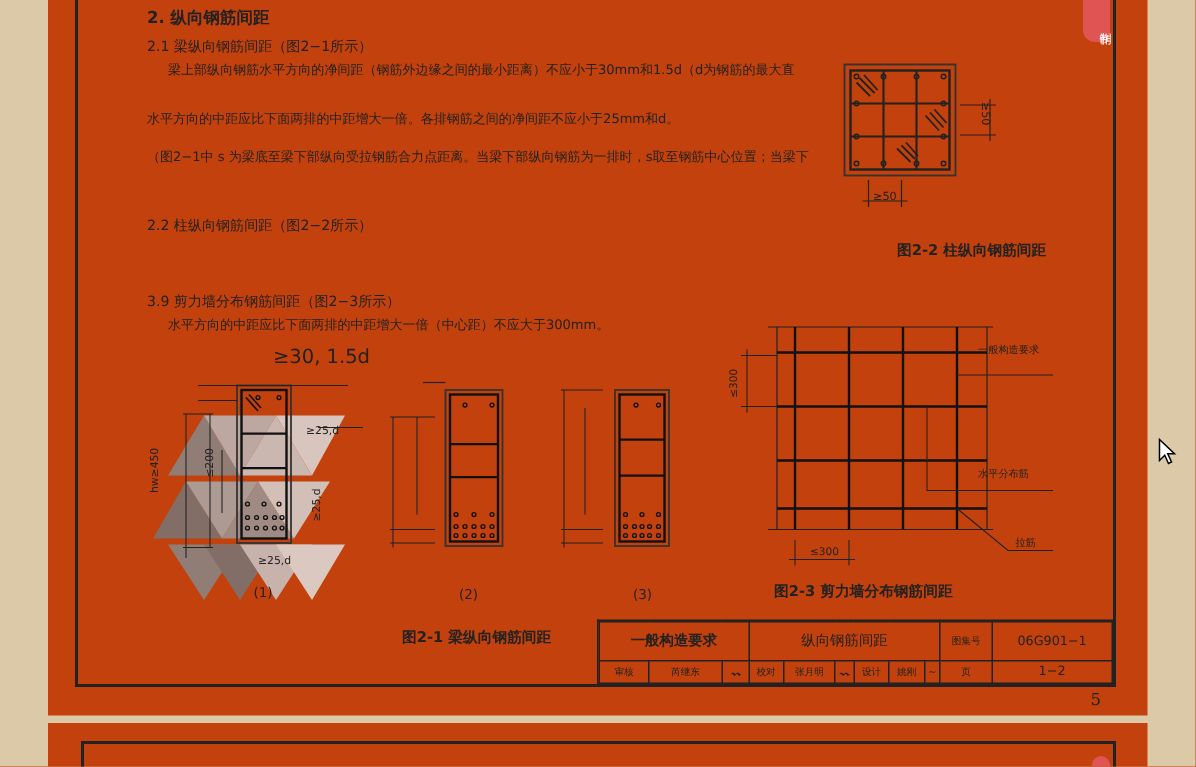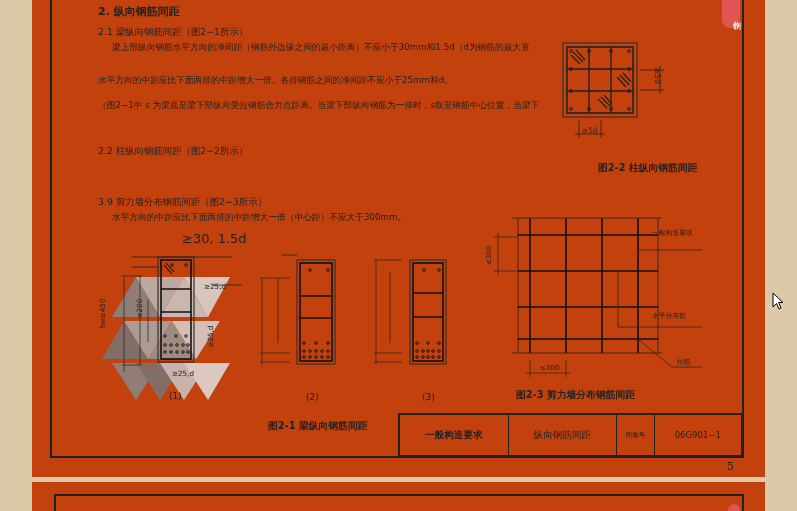--- a/index.html
+++ b/index.html
@@ -249,20 +249,33 @@
 
   <div class="tb">
     <table>
       <tbody>
           <tr style="height:26px;">
         <td colspan="3" class="big">一般构造要求</td>
         <td colspan="6" class="big" style="font-weight:normal;">纵向钢筋间距</td>
         <td class="sm">图集号</td>
         <td>06G901−1</td>
       </tr>
+      <tr>
+        <td class="sm">审核</td>
+        <td class="sm">芮继东</td>
+        <td class="sm" style="font-style:italic;">〰</td>
+        <td class="sm">校对</td>
+        <td class="sm">张月明</td>
+        <td class="sm">〰</td>
+        <td class="sm">设计</td>
+        <td class="sm">姚刚</td>
+        <td class="sm">~</td>
+        <td class="sm">页</td>
+        <td>1−2</td>
+      </tr>
     </tbody>
       </table>
   </div>
 
   <div class="txt pageno" style="left:695px;top:461px;">5</div>
 </div>
 
 <div class="page page2">
   <div class="frame"></div>
   <div class="stamp2"></div>

